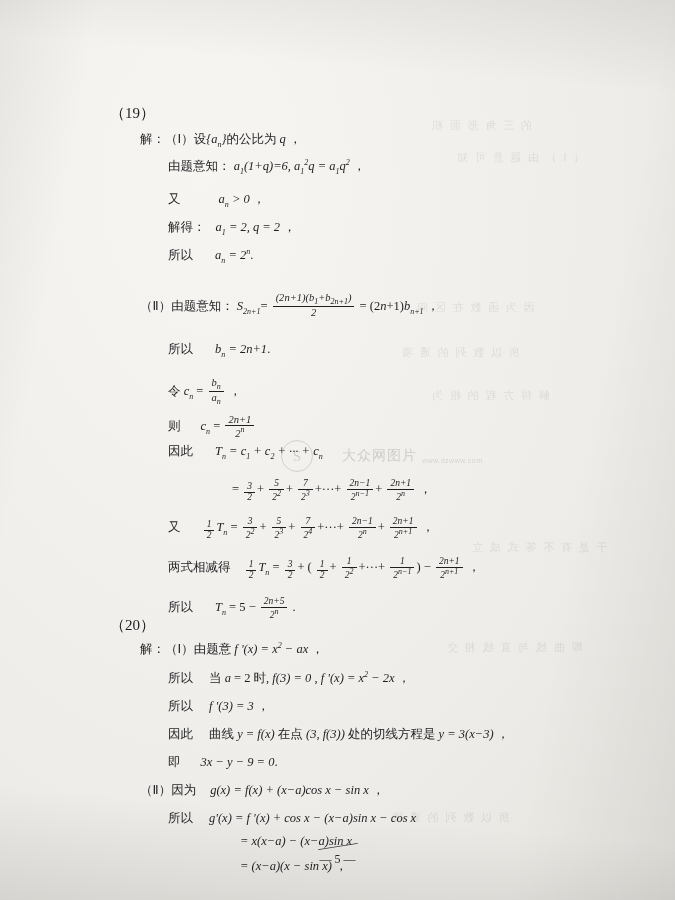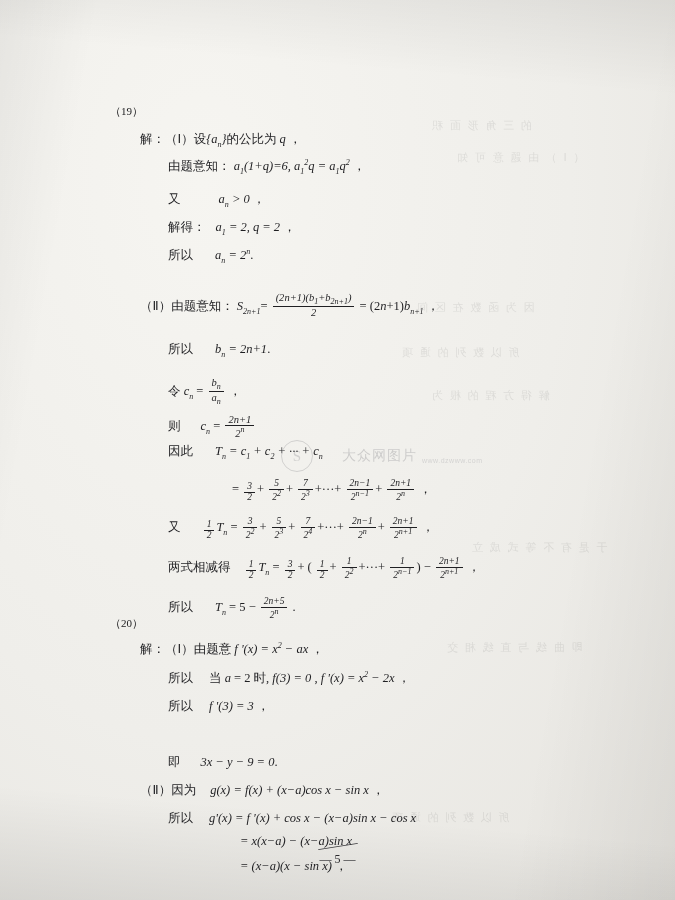--- a/index.html
+++ b/index.html
@@ -26,21 +26,21 @@
     position:absolute;color:rgba(90,90,95,0.13);
     font-size:11px;letter-spacing:2px;
     transform:scaleX(-1);
     pointer-events:none;user-select:none;
     white-space:nowrap;
   }
 
   .content{position:absolute;left:0;top:0;width:675px;height:900px;}
 
   .qnum{
-    position:absolute;font-size:11px;color:#1d1d1f;
+    position:absolute;font-size:15px;color:#1d1d1f;
     font-family:"Liberation Serif", serif;
   }
   .line{
     position:absolute;font-size:12.5px;color:#1f1f22;
     white-space:nowrap;
     font-family:"Liberation Serif", serif;
   }
   .lbl{display:inline-block;}
   .math{font-family:"Liberation Serif", serif;font-style:italic;}
   .up{font-style:normal;}
@@ -196,20 +196,23 @@
 
     <div class="line" style="left:168px;top:670px;">
       <span>所以</span><span style="display:inline-block;width:16px;"></span><span>当</span><span class="math"> a</span><span class="up"> = 2 </span><span>时,</span>
       <span class="math"> f(3) = 0</span><span> ,</span><span class="math"> f&nbsp;'(x) = x<sup>2</sup> − 2x</span><span> ，</span>
     </div>
 
     <div class="line" style="left:168px;top:698px;">
       <span>所以</span><span style="display:inline-block;width:16px;"></span><span class="math">f&nbsp;'(3) = 3</span><span> ，</span>
     </div>
 
+    <div class="line" style="left:168px;top:726px;">
+      <span>因此</span><span style="display:inline-block;width:16px;"></span><span>曲线</span><span class="math"> y = f(x)</span><span> 在点</span><span class="math"> (3, f(3))</span><span> 处的切线方程是</span><span class="math"> y = 3(x−3)</span><span> ，</span>
+    </div>
 
     <div class="line" style="left:168px;top:754px;">
       <span>即</span><span style="display:inline-block;width:20px;"></span><span class="math">3x − y − 9 = 0</span><span>.</span>
     </div>
 
     <div class="line" style="left:140px;top:782px;">
       <span>（Ⅱ）因为</span><span style="display:inline-block;width:14px;"></span><span class="math">g(x) = f(x) + (x−a)cos x − sin x</span><span> ，</span>
     </div>
 
     <div class="line" style="left:168px;top:810px;">

